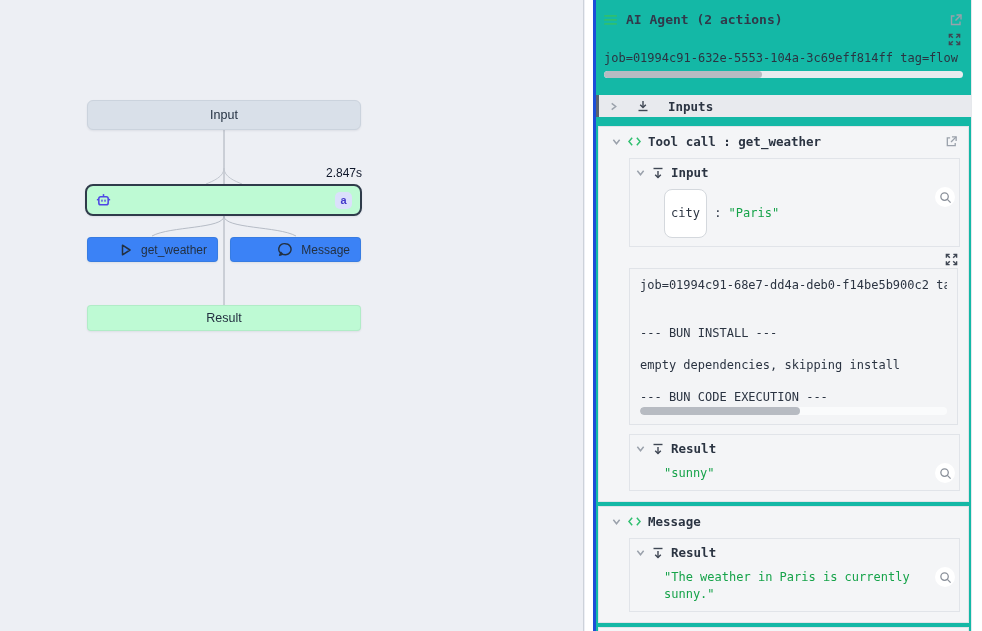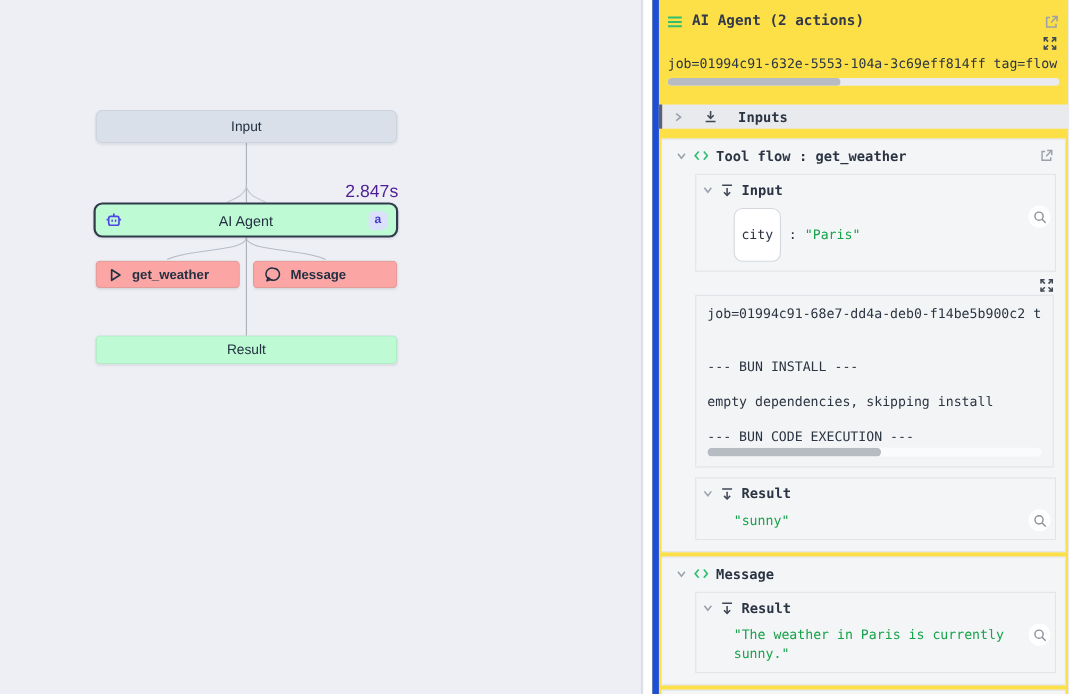--- a/index.html
+++ b/index.html
@@ -16,34 +16,34 @@
           box-shadow:0 1px 2px rgba(30,40,60,.08); cursor:pointer; }
   .node-input  { left:87px; top:100px; width:274px; height:30px; background:#d9e0e9;
                  border:1px solid #cbd3dd; }
   .node-agent  { left:85px; top:184px; width:277px; height:32px; background:#befad4;
                  border:2px solid #2f3b4a; border-radius:8px; justify-content:space-between;
                  padding:0 8px; }
   .agent-label { flex:1; text-align:center; font-size:13px; }
   .agent-badge { width:17px; height:17px; border-radius:5px; background:#dbe0fb;
                  color:#4338ca; font-weight:bold; font-size:11px; display:flex;
                  align-items:center; justify-content:center; }
-  .node-tool   { height:25px; top:237px; background:#fca5a5; border:1px solid rgba(20,80,50,.10);
-                 border-radius:4px; justify-content:flex-start; padding:0 10px; gap:8px;
-                 font-weight:bold; font-size:12px; }
+  .node-tool   { height:25px; top:237px; background:#3b82f6; border:1px solid rgba(20,80,50,.10);
+                 border-radius:4px; justify-content:flex-end; padding:0 10px; gap:8px;
+                 font-weight:normal; font-size:12px; }
   .tool-gw     { left:87px;  width:131px; }
   .tool-msg    { left:230px; width:131px; }
   .node-result { left:87px; top:305px; width:274px; height:26px; background:#befad4;
                  border:1px solid rgba(20,80,50,.08); border-radius:4px; }
   .timing { position:absolute; left:262px; top:166px; width:100px; text-align:right;
-            font-size:16px; color:#4c1d95; }
+            font-size:12px; color:#0f172a; }
 
   
   .gutter { position:absolute; left:585px; top:0; width:8px; height:631px; background:#ffffff; }
   .panel  { position:absolute; left:593px; top:0; width:378px; height:631px;
-            background:#fde047; border-left:6px solid #1d4ed8;
+            background:#14b8a6; border-left:3px solid #1d4ed8;
             font-family:"DejaVu Sans Mono", monospace; color:#2b3442; font-size:12px; }
   .scroll-strip { position:absolute; left:971px; top:0; width:11px; height:631px;
                   background:#ffffff; border-left:1px solid #e6e8ec; }
 
   .panel-header { padding:12px 8px 0 8px; }
   .title-row { display:flex; align-items:center; gap:8px; }
   .panel-title { font-weight:bold; font-size:13px; color:#31394a; flex:1; }
   .iconbtn { display:inline-flex; align-items:center; justify-content:center; cursor:pointer; }
   .expand-row { display:flex; justify-content:flex-end; margin-top:6px; padding-right:2px; }
   .job-line { margin-top:5px; white-space:nowrap; overflow:hidden; color:#2b3442; }
@@ -103,21 +103,20 @@
       <span class="iconbtn">
         <svg width="17" height="17" viewBox="0 0 20 20" fill="none" stroke="#4f46e5" stroke-width="1.8">
           <line x1="10" y1="2.5" x2="10" y2="5.5"></line>
           <rect x="4.5" y="5.5" width="11" height="9.5" rx="2.2"></rect>
           <line x1="2.2" y1="9" x2="4.5" y2="9"></line>
           <line x1="15.5" y1="9" x2="17.8" y2="9"></line>
           <rect x="7.4" y="9" width="1.6" height="2.4" fill="#4f46e5" stroke="none"></rect>
           <rect x="11" y="9" width="1.6" height="2.4" fill="#4f46e5" stroke="none"></rect>
         </svg>
       </span>
-      <span class="agent-label">AI Agent</span>
       <span class="agent-badge">a</span>
     </div>
 
     <div class="node node-tool tool-gw">
       <span class="iconbtn">
         <svg width="14" height="14" viewBox="0 0 14 14" fill="none" stroke="#233041" stroke-width="1.5" stroke-linejoin="round">
           <path d="M3.5,2.2 L11,7 L3.5,11.8 Z"></path>
         </svg>
       </span>
       <span>get_weather</span>
@@ -203,21 +202,21 @@
             <svg width="9" height="9" viewBox="0 0 10 10" fill="none" stroke="#9aa1ab" stroke-width="1.6">
                 <path d="M1.5,3 L5,7.5 L8.5,3"></path>
               </svg>
           </span>
           <span class="iconbtn">
             <svg width="13" height="11" viewBox="0 0 14 11" fill="none" stroke="#2fbf6f" stroke-width="1.6">
               <path d="M4.5,1.5 L1,5.5 L4.5,9.5"></path>
                 <path d="M9.5,1.5 L13,5.5 L9.5,9.5"></path>
             </svg>
           </span>
-          <span class="sec-label">Tool flow : get_weather</span>
+          <span class="sec-label">Tool call : get_weather</span>
           <span class="spacer"></span>
           <span class="iconbtn" style="margin-right:6px;">
             <svg width="13" height="13" viewBox="0 0 14 14" fill="none" stroke="#9aa1ab" stroke-width="1.4">
               <path d="M5.5,3 H2.5 V11.5 H11 V8.5"></path>
                 <path d="M7.5,2 H12 V6.5"></path>
                 <path d="M12,2 L6.5,7.5"></path>
             </svg>
           </span>
         </div>
 

